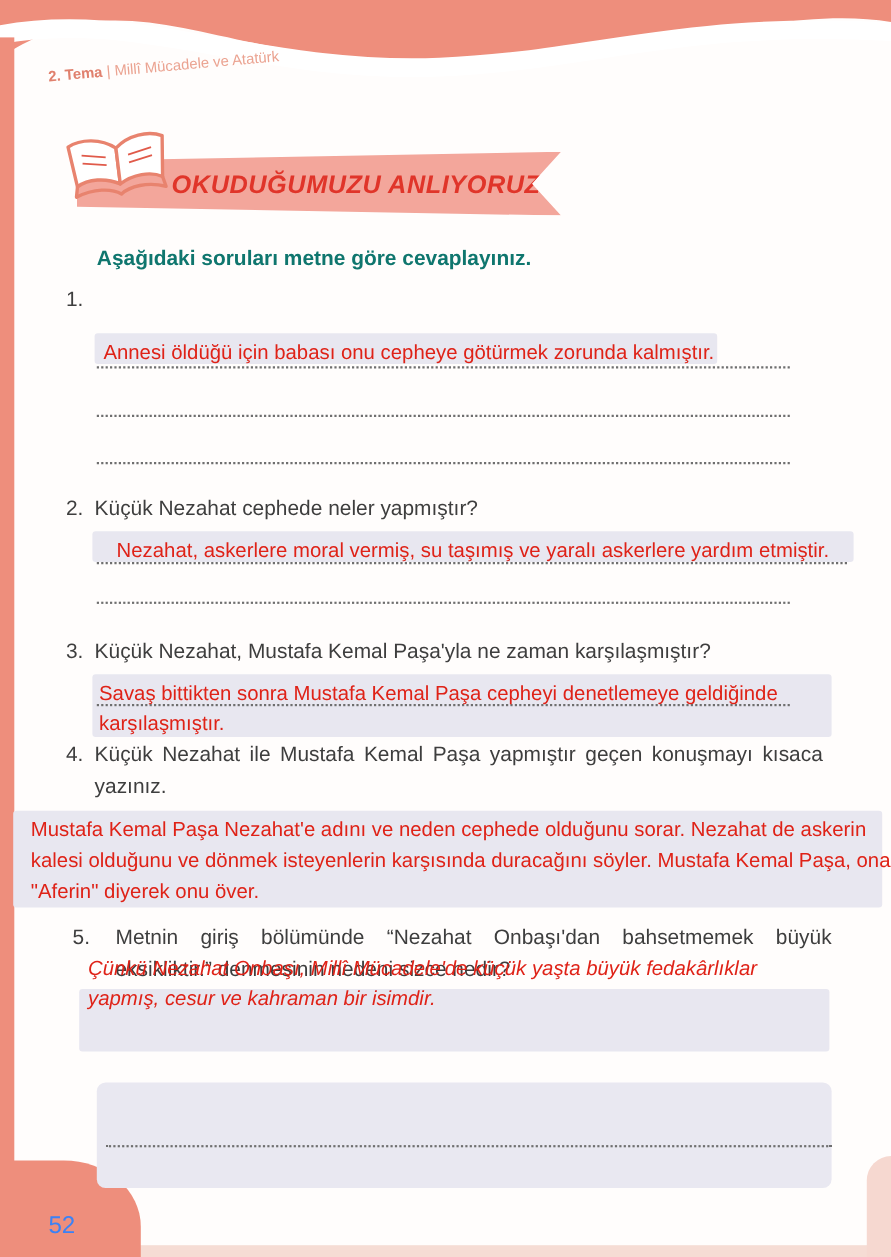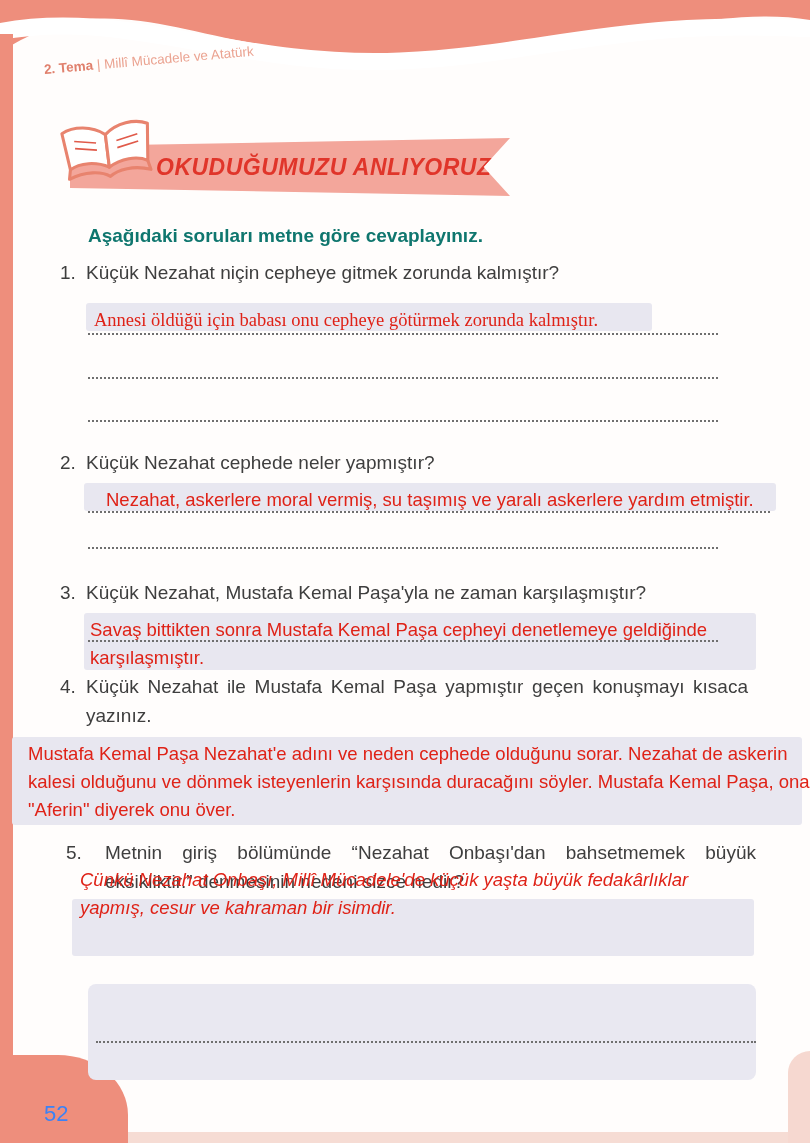--- a/index.html
+++ b/index.html
@@ -109,25 +109,24 @@
         <line x1="60" y1="25" x2="81" y2="21"></line>
         <line x1="60" y1="32" x2="81" y2="28"></line>
       </g>
     </svg>
   </div>
 
   <p class="instruction">Aşağıdaki soruları metne göre cevaplayınız.</p>
 
   <div class="q" style="left:60px; top:258px; width:710px;">
     <span class="num">1.</span>
-    <span class="txt">Küçük Nezahat niçin cepheye gitmek zorunda kalmıştır?</span>
   </div>
   <div class="hl" style="left:86px; top:303px; width:566px; height:28px;"></div>
   <div class="dotted" style="left:88px; top:333px; width:630px;"></div>
-  <div class="ans" style="left:94px; top:306px; width:640px;font-family:Liberation Serif, serif;">Annesi öldüğü için babası onu cepheye götürmek zorunda kalmıştır.</div>
+  <div class="ans" style="left:94px; top:306px; width:640px;">Annesi öldüğü için babası onu cepheye götürmek zorunda kalmıştır.</div>
   <div class="dotted" style="left:88px; top:377px; width:630px;"></div>
   <div class="dotted" style="left:88px; top:420px; width:630px;"></div>
 
   <div class="q" style="left:60px; top:448px; width:710px;">
     <span class="num">2.</span>
     <span class="txt">Küçük Nezahat cephede neler yapmıştır?</span>
   </div>
   <div class="hl" style="left:84px; top:483px; width:692px; height:28px;"></div>
   <div class="dotted" style="left:88px; top:511px; width:682px;"></div>
   <div class="ans" style="left:106px; top:486px; width:700px;">Nezahat, askerlere moral vermiş, su taşımış ve yaralı askerlere yardım etmiştir.</div>

